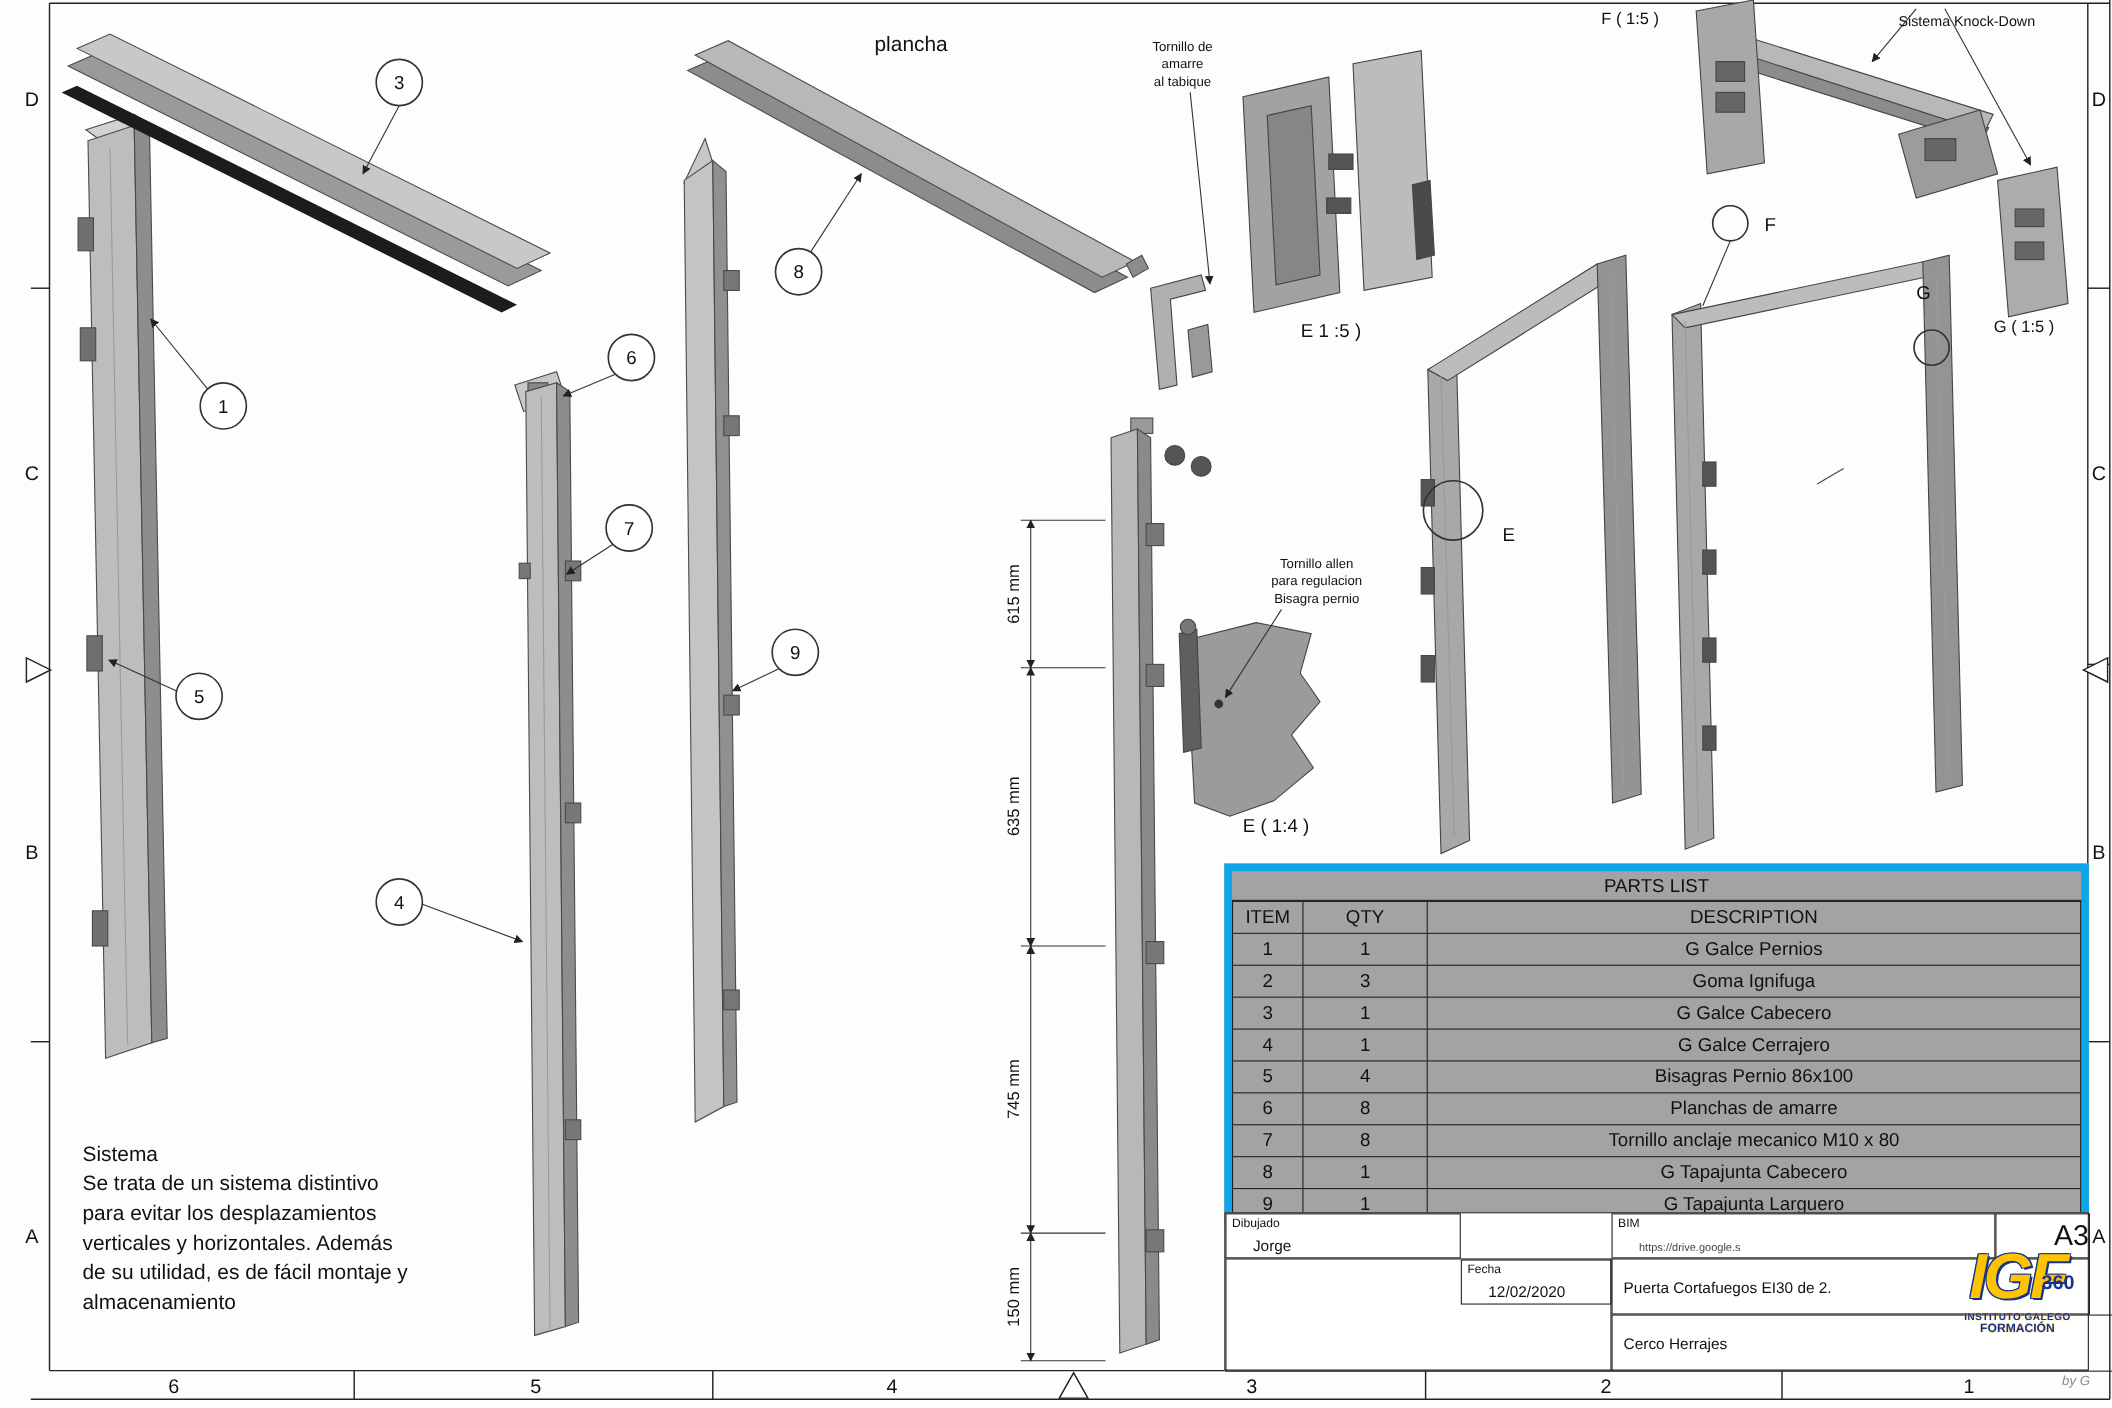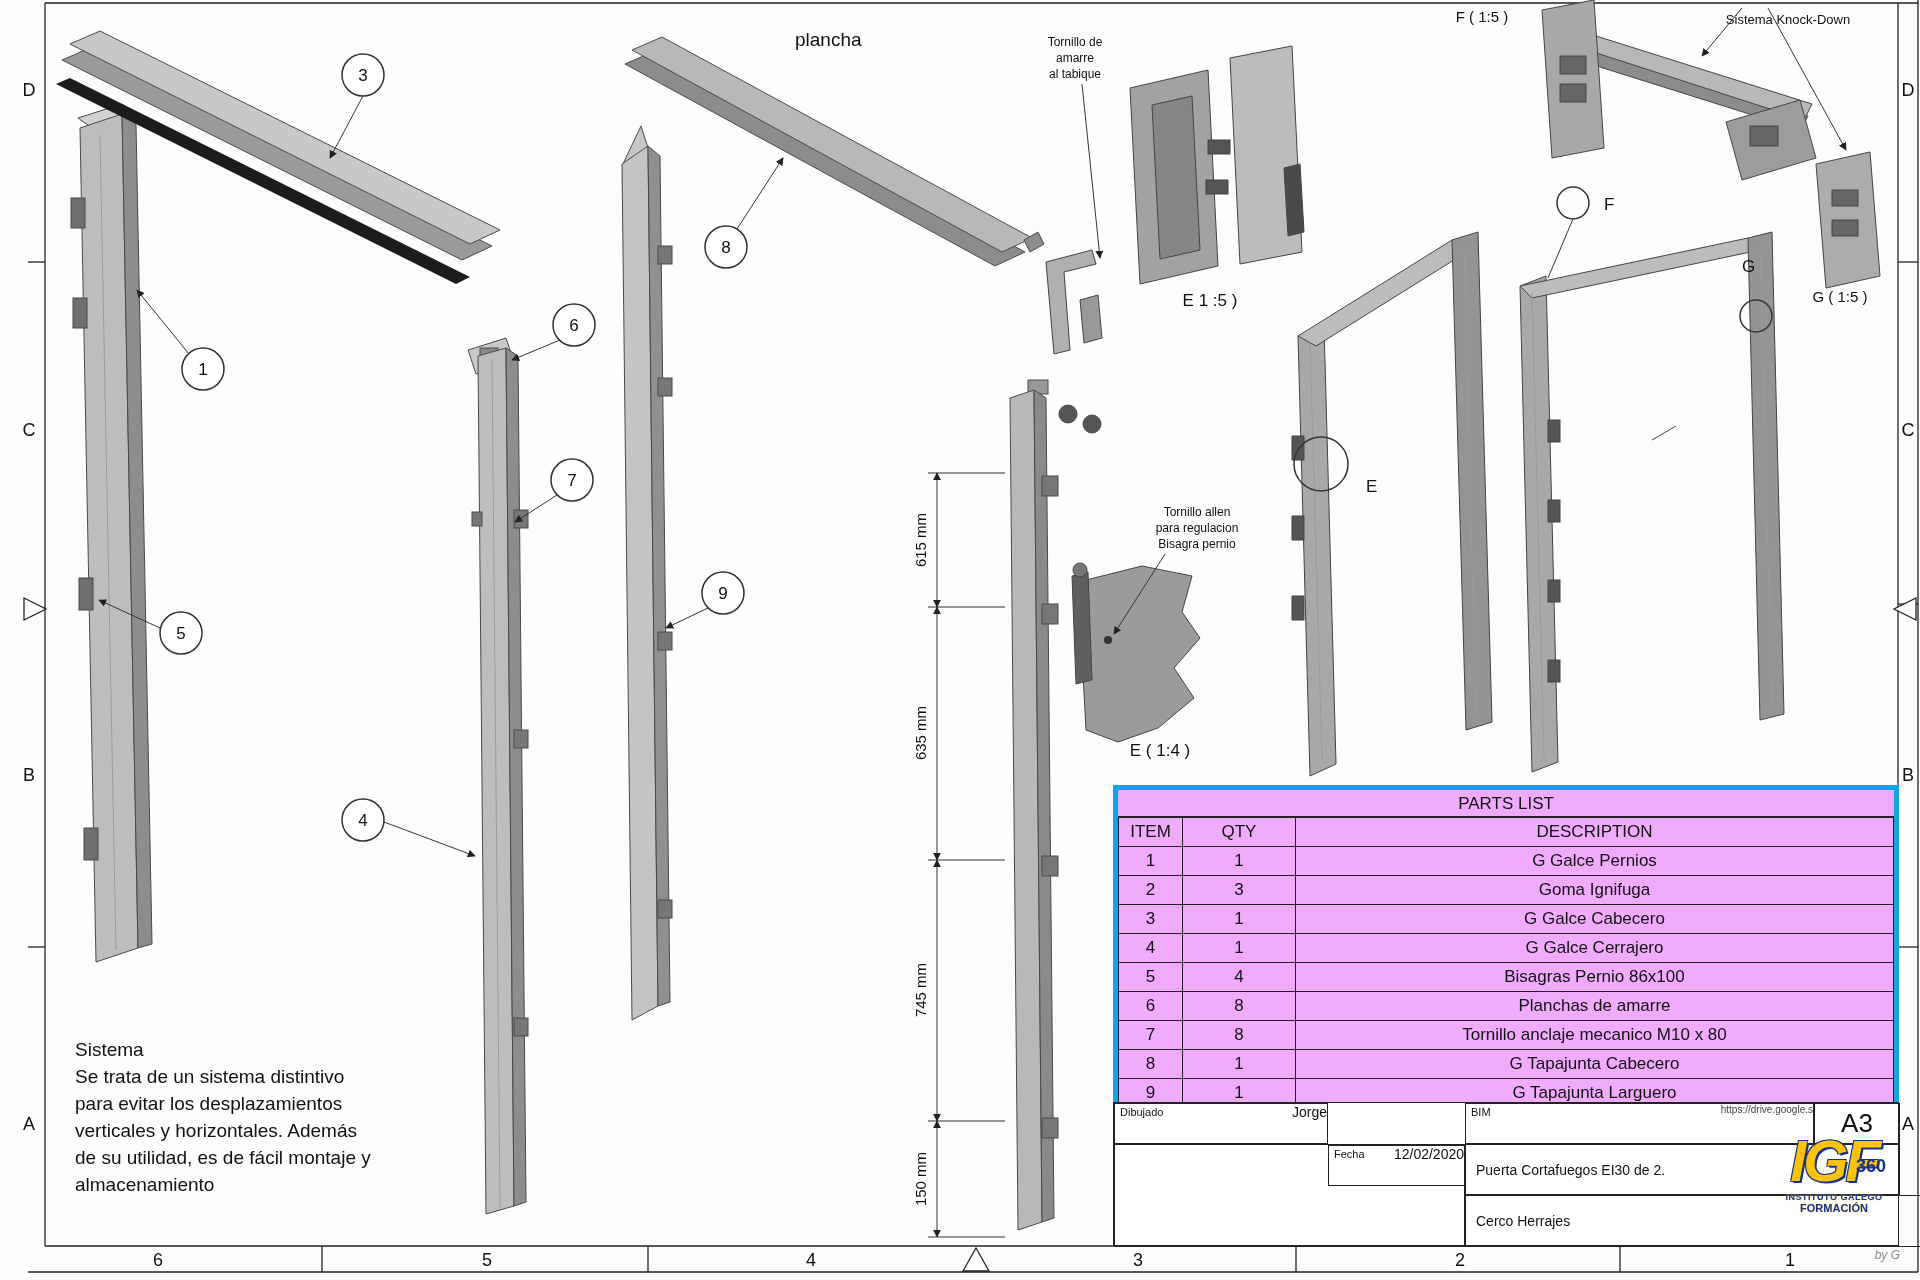--- a/index.html
+++ b/index.html
@@ -5,35 +5,35 @@
   * { margin:0; padding:0; box-sizing:border-box; }
   html,body { width:1920px; height:1280px; background:#ffffff; font-family:"Liberation Sans", sans-serif; }
   .sheet { position:absolute; left:0; top:0; width:1920px; height:1280px; background:#fdfdfc; overflow:hidden; }
   svg.draw { position:absolute; left:0; top:0; }
   svg text { fill:#111; }
 
   
   .sysnote { position:absolute; left:75px; top:1036px; width:400px; font-size:19px; line-height:27px; color:#111; }
 
   
-  .parts { position:absolute; left:1113px; top:785px; width:786px; background:#f0abfc; border:5px solid #0ea5e9; color:#111; }
+  .parts { position:absolute; left:1113px; top:785px; width:786px; background:#a3a3a3; border:7px solid #0ea5e9; color:#111; }
   .parts-title { text-align:center; font-size:17px; height:27px; line-height:27px; border-bottom:1px solid #222; }
   table.plist { width:100%; border-collapse:collapse; table-layout:fixed; }
   table.plist th, table.plist td { border:1px solid #222; height:29px; font-size:17px; font-weight:normal; padding:0 6px; overflow:hidden; white-space:nowrap; }
   table.plist th { text-align:center; }
   td.c { text-align:center; }
   td.l { text-align:center;margin-top:32px; }
 
   
   .tblock { position:absolute; left:1113px; top:1102px; width:786px; height:144px; background:#fff; border:1px solid #222; color:#111; }
-  .tb-cell { position:absolute; border:1px solid #222; display:flex; justify-content:space-between; overflow:hidden; }
+  .tb-cell { position:absolute; border:1px solid #222; display:flex; flex-direction:column; justify-content:space-between; overflow:hidden; }
   .tb-label { font-size:11px; padding:2px 0 0 5px; }
   .tb-value { font-size:14px; padding:0 0 3px 24px; }
   .tb-value.small { font-size:10px; color:#444; }
-  .tb-a3 { justify-content:center; align-items:center; font-size:26px; }
+  .tb-a3 { justify-content:center; align-items:flex-end; font-size:26px; }
   .tb-title { flex-direction:row; align-items:center; padding-left:10px; font-size:14px; }
 
   
   .logo { position:absolute; left:1768px; top:1132px; width:132px; height:126px; text-align:center; }
   .logo-big { font-size:58px; font-weight:bold; font-style:italic; line-height:1.0; letter-spacing:-3px; color:#ffc400;
               text-shadow:2px 2px 0 #16338e, -1px -1px 0 #16338e, 1px -1px 0 #16338e, -1px 1px 0 #16338e; }
   .logo-360 { position:absolute; top:24px; left:88px; font-size:18px; font-weight:bold; color:#16338e; }
   .logo-l1 { font-size:9px; font-weight:bold; color:#16338e; letter-spacing:0.5px; text-shadow:0 0 2px #ffd75e; margin-top:2px; }
   .logo-l2 { font-size:11px; font-weight:bold; color:#16338e; text-shadow:0 0 2px #ffd75e; }
   .logo-by { position:absolute; right:0; bottom:-4px; font-size:12px; font-style:italic; color:#8a8a8a; }

